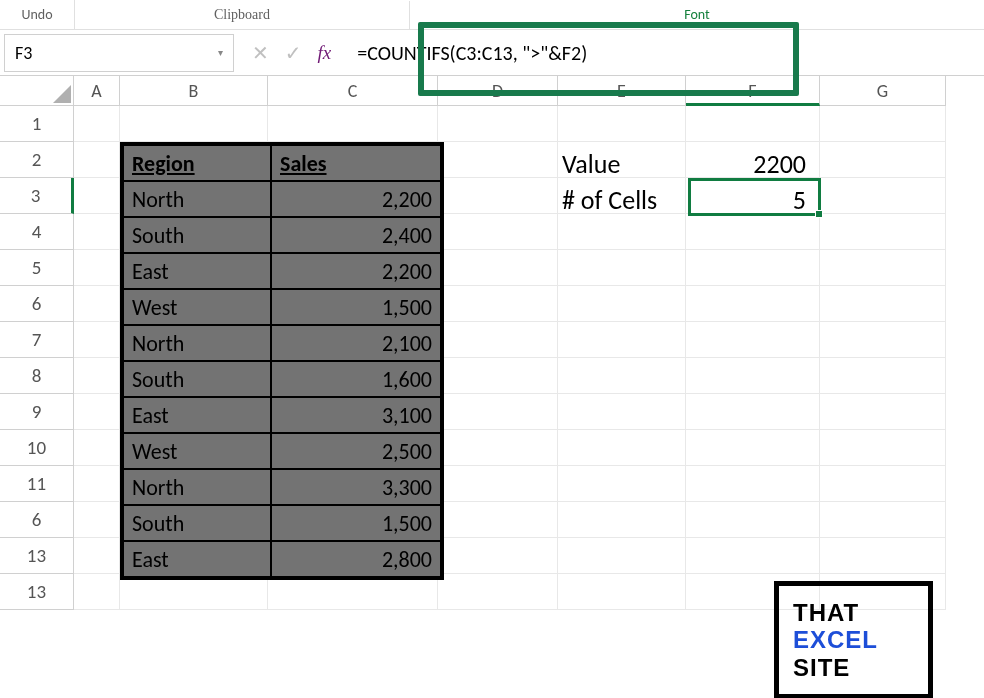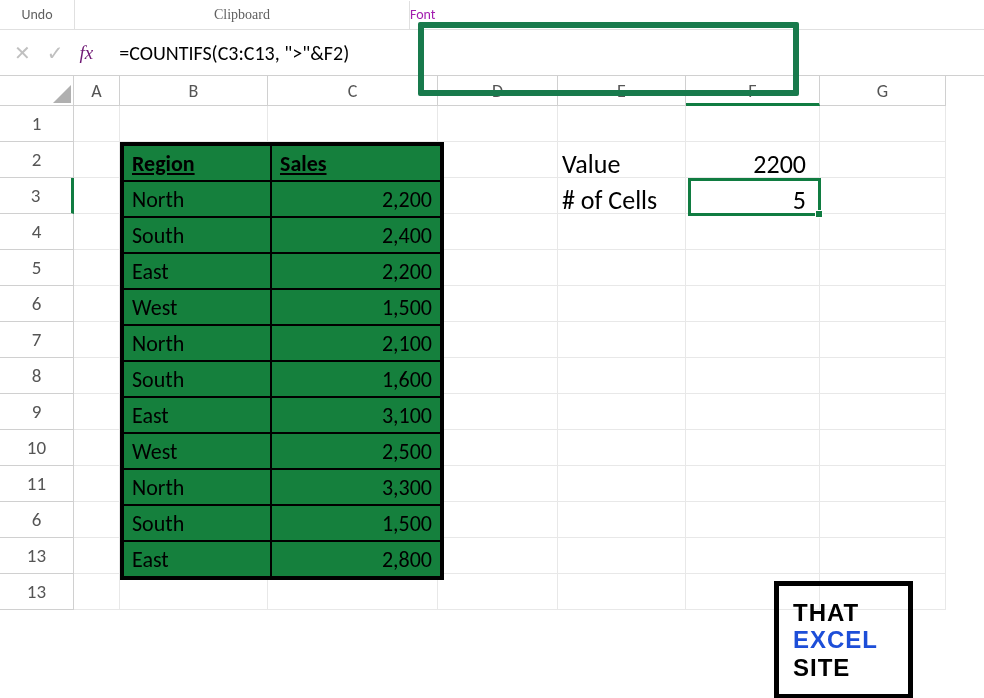--- a/index.html
+++ b/index.html
@@ -1,21 +1,21 @@
 <!DOCTYPE html>
 <html><head>
   <meta charset="utf-8">
   <style>
     * { box-sizing: border-box; margin: 0; padding: 0; }
     body { font-family: Calibri, Arial, sans-serif; background: #fff; width: 984px; height: 698px; position: relative; overflow: hidden; user-select: none; }
     
     .ribbon-labels { display: flex; height: 30px; background: #fff; border-bottom: 1px solid #e0e0e0; font-size: 14px; color: #606060; align-items: center; }
     .ribbon-undo { width: 75px; text-align: center; border-right: 1px solid #e0e0e0; padding: 6px 8px; }
     .ribbon-clipboard { width: 335px; text-align: center; border-right: 1px solid #e0e0e0; padding: 6px 0; font-family: Liberation Serif, serif; }
-    .ribbon-font { flex: 1; padding: 6px 0; color: #a21caf; }
+    .ribbon-font { flex: 1; text-align: center; padding: 6px 0; color: #15803d; }
     
     .formula-row { display: flex; height: 46px; align-items: center; border-bottom: 1px solid #d0d0d0; position: relative; }
     .name-box { width: 230px; height: 38px; margin: 4px; border: 1px solid #d0d0d0; background: #fff; display: flex; align-items: center; padding: 0 10px; font-size: 18px; justify-content: space-between; }
     .name-box-dd { color: #888; font-size: 10px; }
     .fb-icons { display: flex; gap: 16px; padding: 0 14px; align-items: center; color: #c0c0c0; font-size: 20px; }
     .fx { font-style: italic; font-family: 'Times New Roman', serif; font-size: 19px; color: #701a75; }
     .formula-input { flex: 1; height: 38px; padding: 0 12px; font-size: 20px; display: flex; align-items: center; background: #fff; }
     
     .highlight-box { position: absolute; border: 6px solid #187a4c; top: 22px; left: 418px; width: 381px; height: 74px; z-index: 10; pointer-events: none; border-radius: 2px; }
     
@@ -35,48 +35,52 @@
     .cG { width: 126px; }
     
     .body-rows { position: relative; }
     .row { display: flex; height: 36px; }
     .row-h { width: 74px; text-align: center; font-size: 19px; color: #555; border-right: 1px solid #d0d0d0; border-bottom: 1px solid #d0d0d0; line-height: 36px; background: #fff; }
     .row-h.active { border-right: 3px solid #107c41; background: #fff; }
     .cell { border-right: 1px solid #e8e8e8; border-bottom: 1px solid #e8e8e8; font-size: 21px; padding: 0 8px; display: flex; align-items: center; }
     
     .data-table { position: absolute; top: 36px; left: 120px; border: 3px solid #000; background: #fff; z-index: 2; }
     .dt-row { display: flex; }
-    .dt-cell { border: 1px solid #000; font-size: 22px; padding: 3px 8px; background: #15803d; height: 36px; display: flex; align-items: center; }
+    .dt-cell { border: 1px solid #000; font-size: 22px; padding: 3px 8px; background: #737373; height: 36px; display: flex; align-items: center; }
     .dt-region { width: 148px; }
     .dt-sales { width: 170px; justify-content: flex-end; }
     .dt-header { font-weight: bold; text-decoration: underline; justify-content: flex-start; }
     
     .value-labels { position: absolute; top: 40px; left: 562px; font-size: 26px; z-index: 2; }
     .vl-row { display: flex; height: 36px; align-items: center; }
     .vl-label { width: 128px; }
     .vl-val { width: 128px; text-align: right; padding-right: 12px; }
     
     .sel-cell { position: absolute; top: 72px; left: 688px; width: 133px; height: 38px; border: 3px solid #107c41; z-index: 5; pointer-events: none; }
     .sel-handle { position: absolute; right: -5px; bottom: -5px; width: 8px; height: 8px; background: #107c41; border: 1px solid #fff; }
     
-    .logo-box { position: absolute; top: 475px; left: 774px; width: 139px; height: 118px; border: 5px solid #000; display: flex; flex-direction: column; justify-content: center; padding-left: 14px; font-family: Arial, sans-serif; font-weight: 900; font-size: 24px; letter-spacing: 1px; line-height: 1.15; }
+    .logo-box { position: absolute; top: 475px; left: 774px; width: 159px; height: 118px; border: 5px solid #000; display: flex; flex-direction: column; justify-content: center; padding-left: 14px; font-family: Arial, sans-serif; font-weight: 900; font-size: 24px; letter-spacing: 1px; line-height: 1.15; }
     .logo-excel { color: #1d4ed8; }
   </style>
 </head>
 <body>
 
 <div class="ribbon-labels">
   <div class="ribbon-undo">Undo</div>
   <div class="ribbon-clipboard">Clipboard</div>
   <div class="ribbon-font">Font</div>
 </div>
 
 <div class="highlight-box"></div>
 
 <div class="formula-row">
+  <div class="name-box">
+    <span>F3</span>
+    <span class="name-box-dd">▾</span>
+  </div>
   <div class="fb-icons">
     <span>✕</span>
     <span>✓</span>
     <span class="fx">fx</span>
   </div>
   <div class="formula-input">
     <span>=COUNTIFS(C3:C13, "&gt;"&amp;F2)</span>
   </div>
 </div>
 

